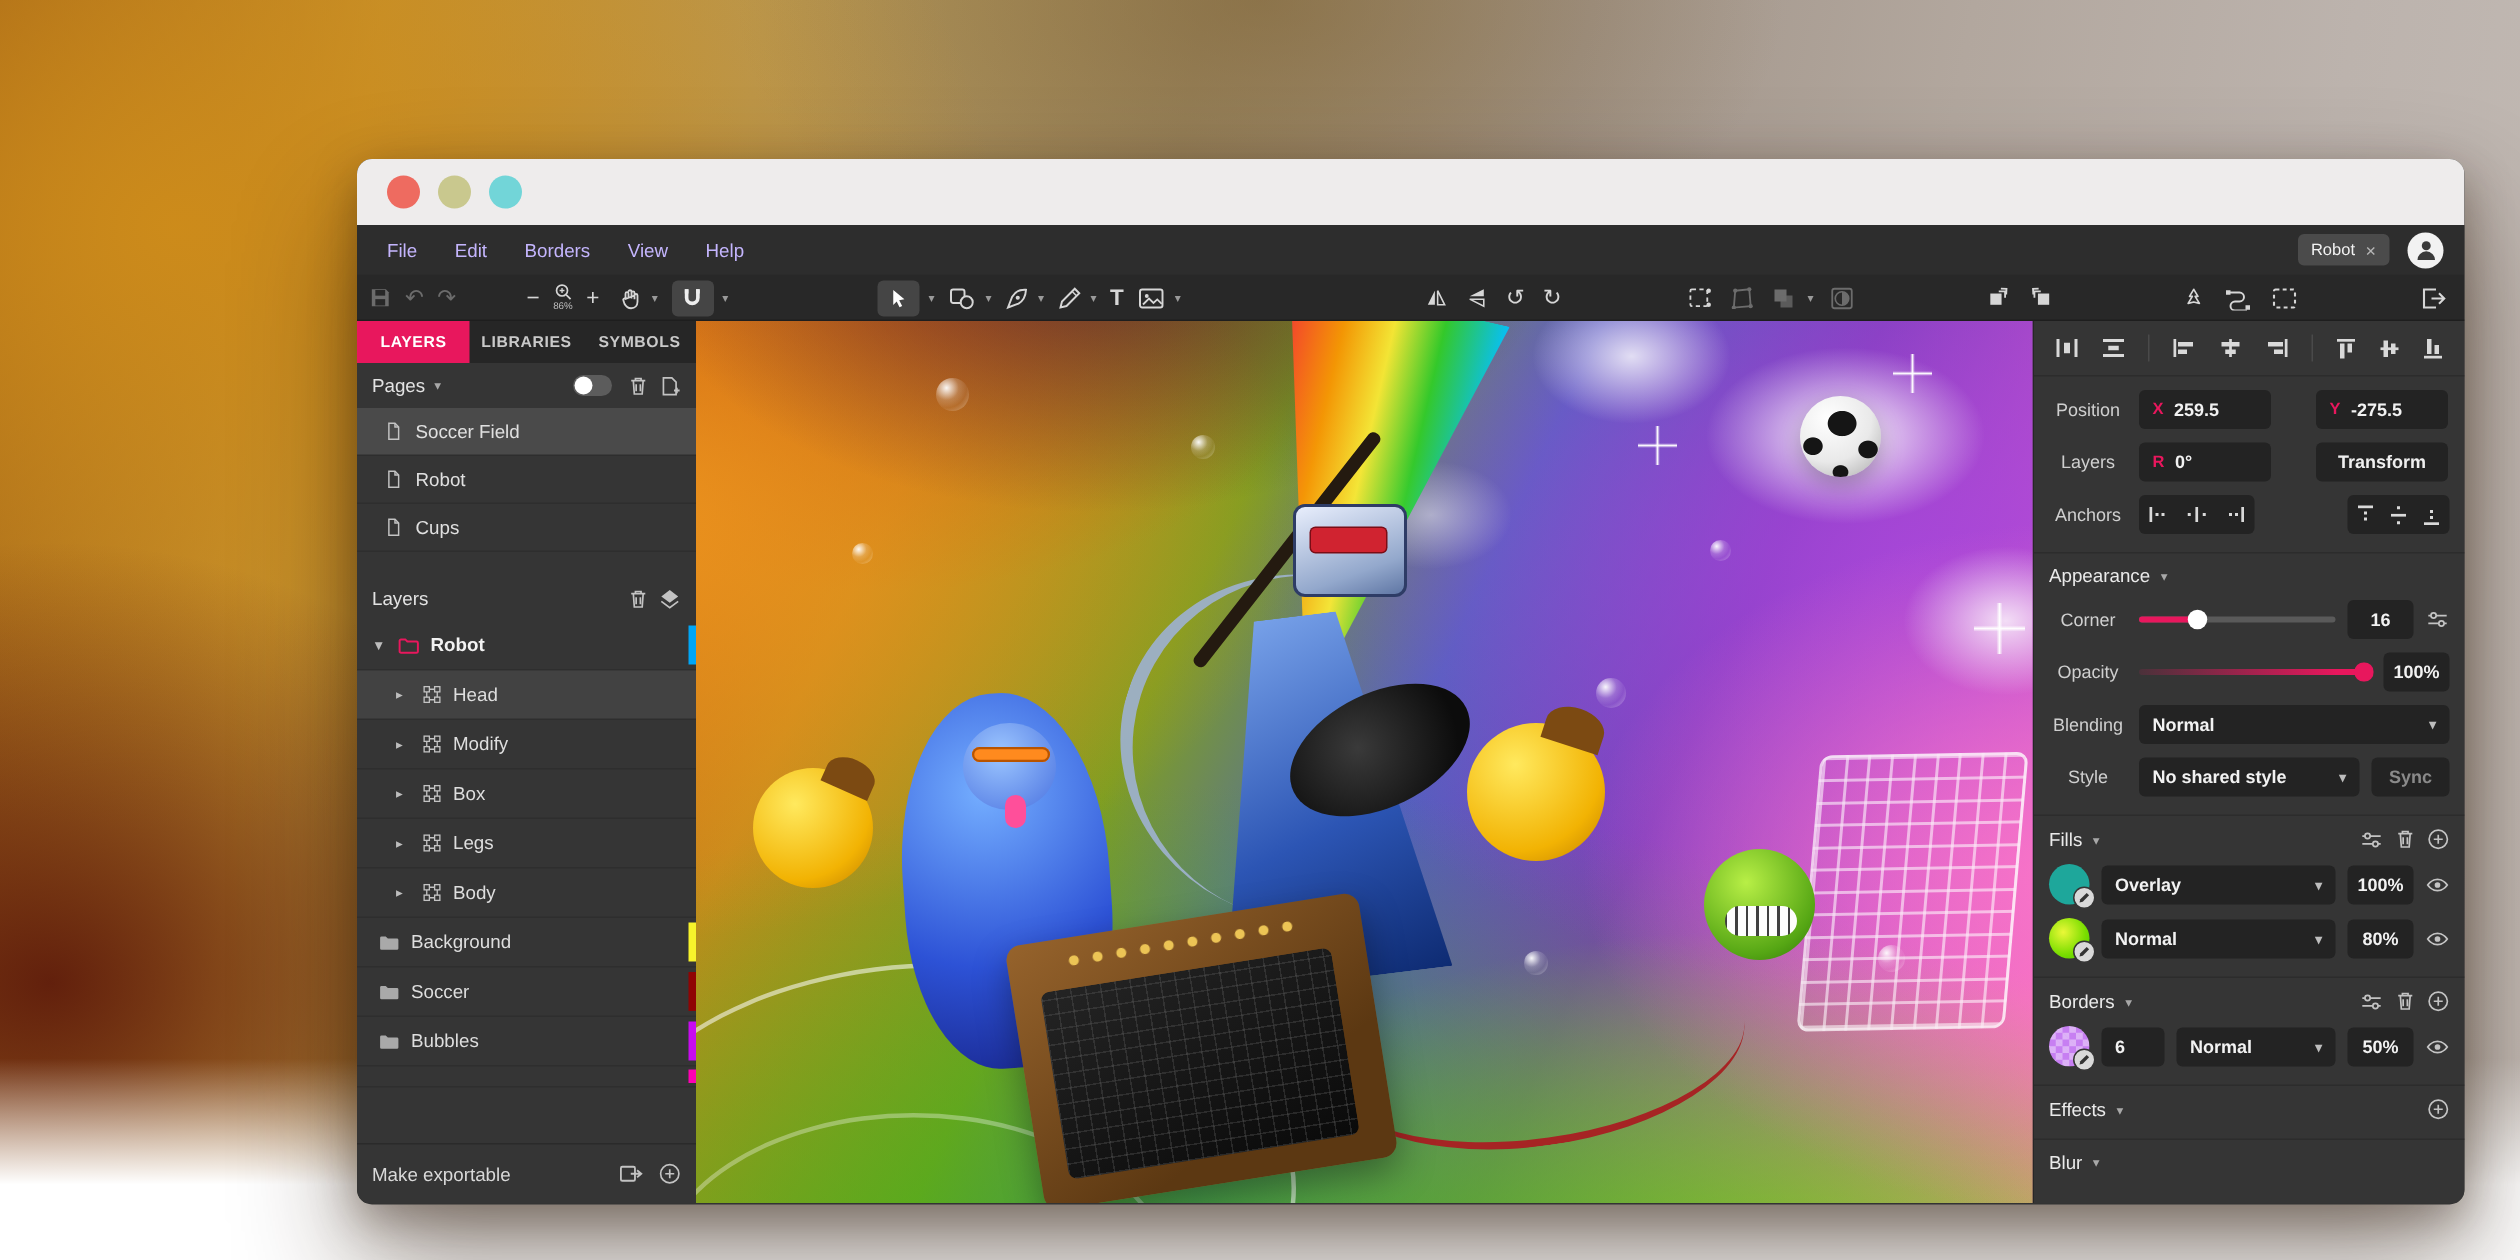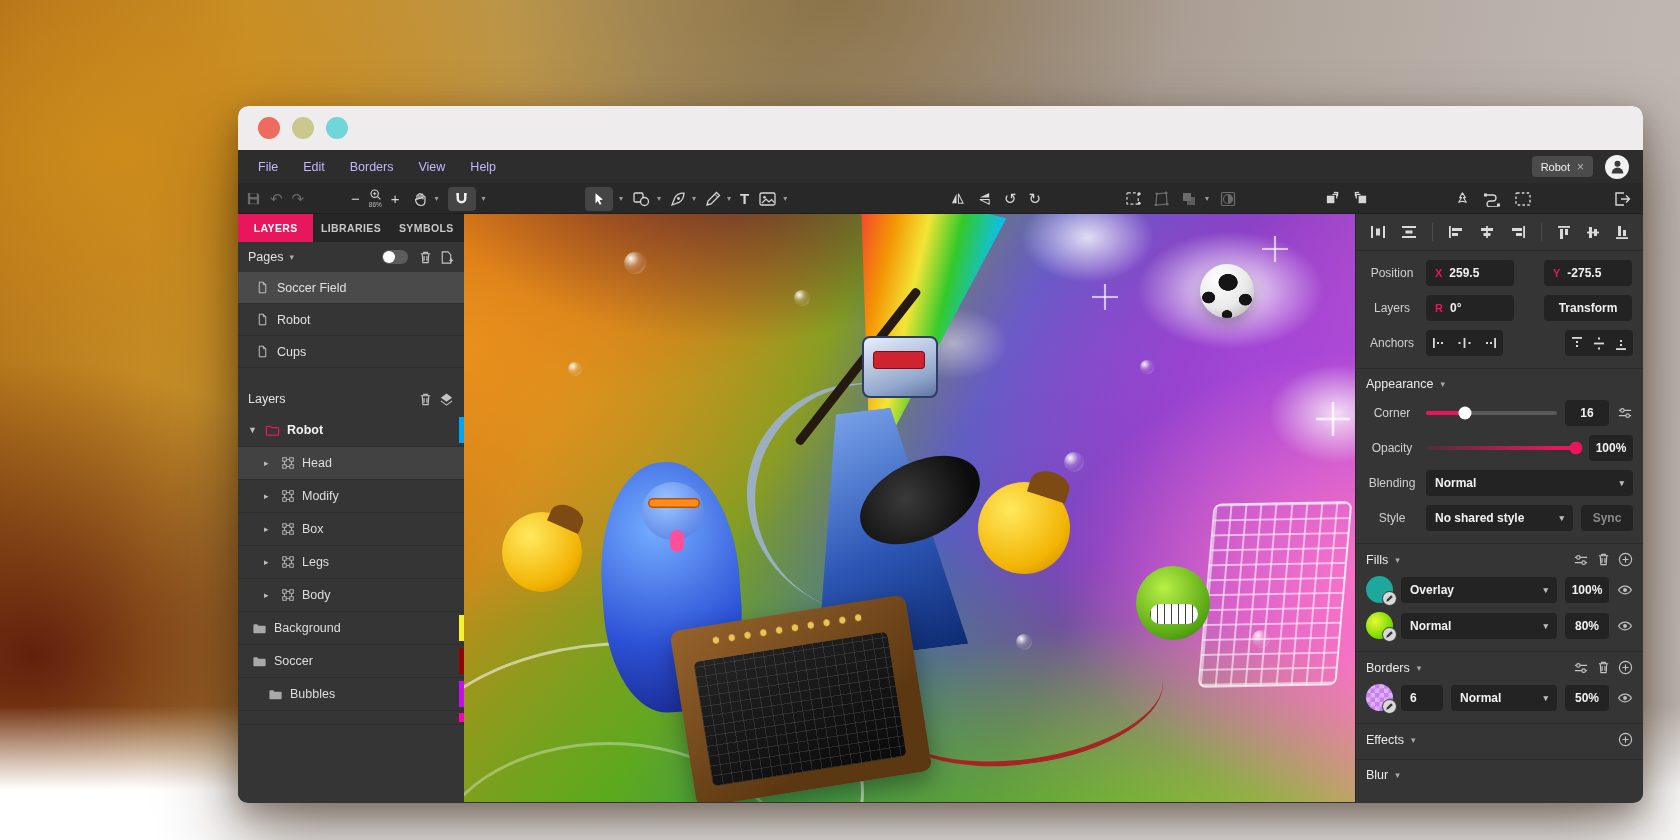--- a/index.html
+++ b/index.html
@@ -636,33 +636,47 @@
       </div>
       <div class="lrow" style="padding-left:14px">
         <span class="icn" style="color:#a9a9a9">
             <svg width="15" height="15">
               <use href="#i-folder"></use>
             </svg>
           </span>
         <span>Soccer</span>
         <span class="strip" style="background: rgb(143, 4, 4);"></span>
       </div>
-      <div class="lrow" style="padding-left:30px">
+      <div class="lrow" style="padding-left:14px">
         <span class="icn" style="color:#a9a9a9">
             <svg width="15" height="15">
               <use href="#i-folder"></use>
             </svg>
           </span>
         <span>Bubbles</span>
         <span class="strip" style="background: rgb(200, 12, 240);"></span>
       </div>
       <div class="lpartial">
         <span class="strip" style="top: 2px; bottom: 2px; background: rgb(255, 0, 180);"></span>
       </div>
 
+      <div class="lfooter">
+        <span>Make exportable</span>
+        <span class="spacer"></span>
+        <span class="icn">
+            <svg width="17" height="15">
+              <use href="#i-export"></use>
+            </svg>
+          </span>
+        <span class="icn">
+            <svg width="15" height="15">
+              <use href="#i-plusc"></use>
+            </svg>
+          </span>
+      </div>
     </div>
 
     <div class="canvas">
       <div class="shape beam"></div>
       <div class="shape sparkle" style="left:628px;top:70px"></div>
       <div class="shape sparkle" style="left:798px;top:22px"></div>
       <div class="shape sparkle" style="left:852px;top:188px;width:34px;height:34px"></div>
       <div class="shape fieldline" style="left:-70px;bottom:-140px;width:470px;height:300px"></div>
       <div class="shape fieldline" style="left:-30px;bottom:-170px;width:350px;height:230px;opacity:.6"></div>
       <div class="shape net"></div>

